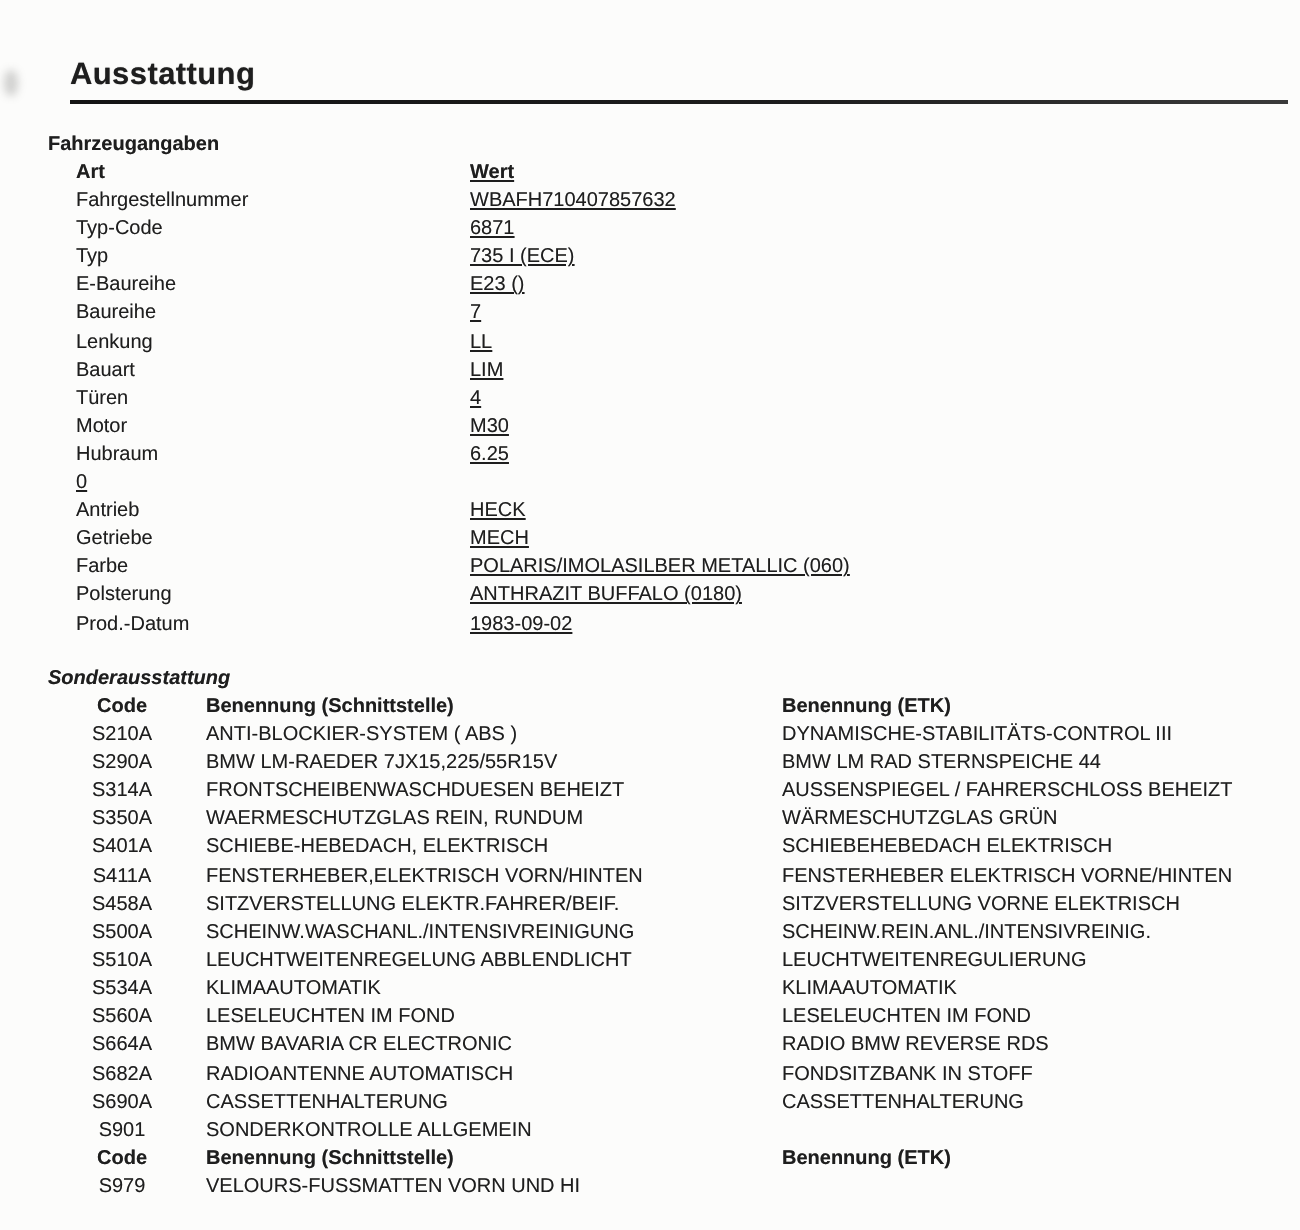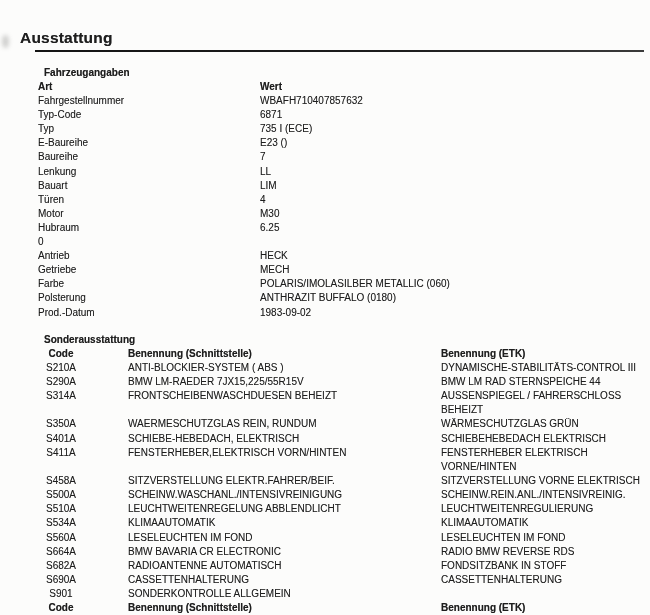--- a/index.html
+++ b/index.html
@@ -10,37 +10,37 @@
     color:#1e1e1e;
     overflow:hidden;
   }
   .page { position:relative; width:650px; height:615px; }
   .smudge {
     position:absolute; left:2px; top:6px; width:7px; height:13px;
     background:#8f8f8d; opacity:.4; filter:blur(2px); border-radius:45%;
   }
   .title {
     font-size:15.5px; font-weight:bold; letter-spacing:.2px;
-    line-height:17px; margin:29px 0 0 20px;
+    line-height:17px; margin:29px 0 0 35px;
     text-shadow:0 0 .4px rgba(0,0,0,.55);
   }
   .rule {
     height:2px; margin:4px 6px 0 35px;
     background:linear-gradient(to right,#141414 0%,#1d1d1d 60%,#3a3a3a 100%);
   }
   .sec-head {
     font-size:10px; font-weight:bold; line-height:14px;
-    margin-left:44px; text-shadow:0 0 .3px rgba(0,0,0,.5);
+    margin-left:24px; text-shadow:0 0 .3px rgba(0,0,0,.5);
   }
   .vehicle-head { margin-top:14px; }
-  .sonder-head { margin-top:13px; }
-  .vrow { display:flex; font-size:10px; line-height:14.1px; margin-left:38px;gap:25px; }
+  .sonder-head { margin-top:13px;font-style:italic; }
+  .vrow { display:flex; font-size:10px; line-height:14.1px; margin-left:38px; }
   .vlabel { width:197px; }
-  .vvalue { flex:1; }
-  .orow { display:flex; font-size:10px; line-height:14.15px; margin-left:36px;gap:25px; }
+  .vvalue { flex:1;text-decoration:underline; }
+  .orow { display:flex; font-size:10px; line-height:14.15px; margin-left:36px; }
   .ocode { width:50px; text-align:center; }
   .oschn { width:288px; margin-left:17px; }
   .oetk  { flex:1; }
   .b { font-weight:bold; text-shadow:0 0 .3px rgba(0,0,0,.5); }
   .txt { text-shadow:0 0 .25px rgba(0,0,0,.35); }
 </style>
 </head>
 <body>
 
 <div class="page">

